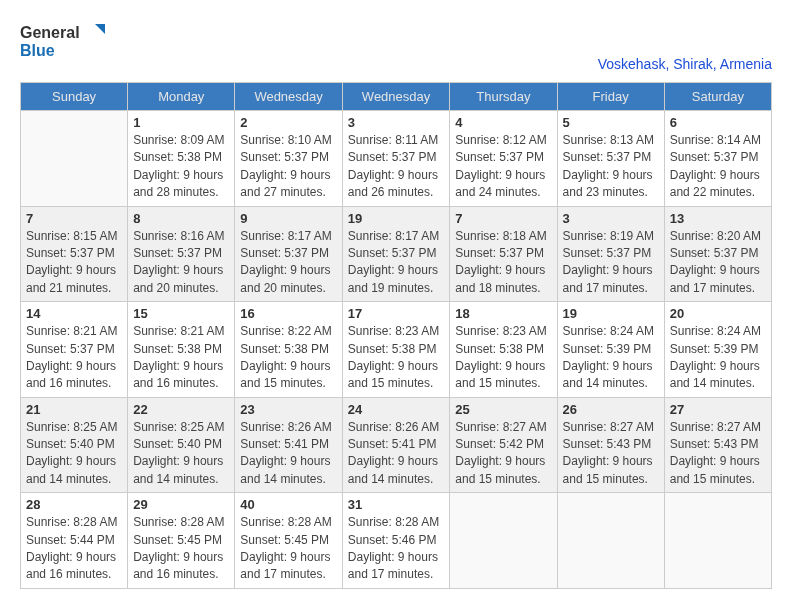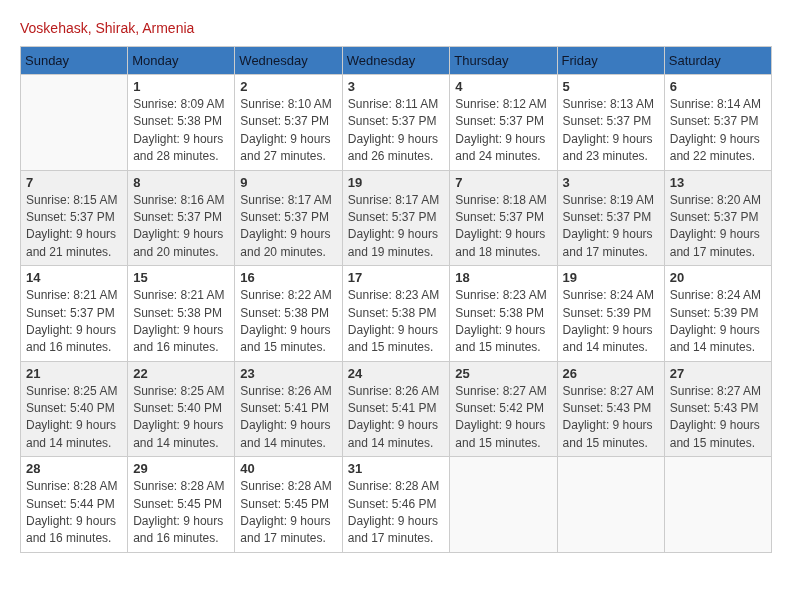--- a/index.html
+++ b/index.html
@@ -24,32 +24,33 @@
     .title-block {
       text-align: right;
     }
     .month-title {
       font-size: 32px;
       font-weight: bold;
       color: #333;
     }
     .subtitle {
       font-size: 14px;
-      color: #b91c1c;
+      color: #1d4ed8;
+      margin-top: 36px;
     }
     .calendar {
       width: 100%;
       border-collapse: collapse;
       font-size: 11px;
     }
     .calendar th {
       background-color: #3a7abf;
-      color: #0f172a;
+      color: #e5e5e5;
       padding: 6px 4px;
-      text-align: left;
+      text-align: center;
       font-size: 13px;
       font-weight: normal;
       border: 1px solid #ccc;
     }
     .calendar td {
       border: 1px solid #ccc;
       padding: 4px 5px;
       vertical-align: top;
       width: 108px;
       min-height: 80px;
@@ -71,20 +72,27 @@
       line-height: 1.45;
     }
     .row-shaded td {
       background-color: #f0f0f0;
     }
   </style>
 </head>
 <body>
 
 <div class="header">
+  <div class="logo">
+  <svg width="90" height="44" viewBox="0 0 90 44">
+    <text x="0" y="18" font-size="16" font-weight="bold" fill="#333" font-family="Arial">General</text>
+    <text x="0" y="36" font-size="16" font-weight="bold" fill="#1a6eb5" font-family="Arial">Blue</text>
+    <polygon points="75,4 85,4 85,14" fill="#1a6eb5"></polygon>
+  </svg>
+</div>
   <div class="title-block">
     <div class="subtitle">Voskehask, Shirak, Armenia</div>
   </div>
 </div>
 
 <table class="calendar">
   <thead>
     <tr id="header-row">
         <th>Sunday</th>
         <th>Monday</th>

